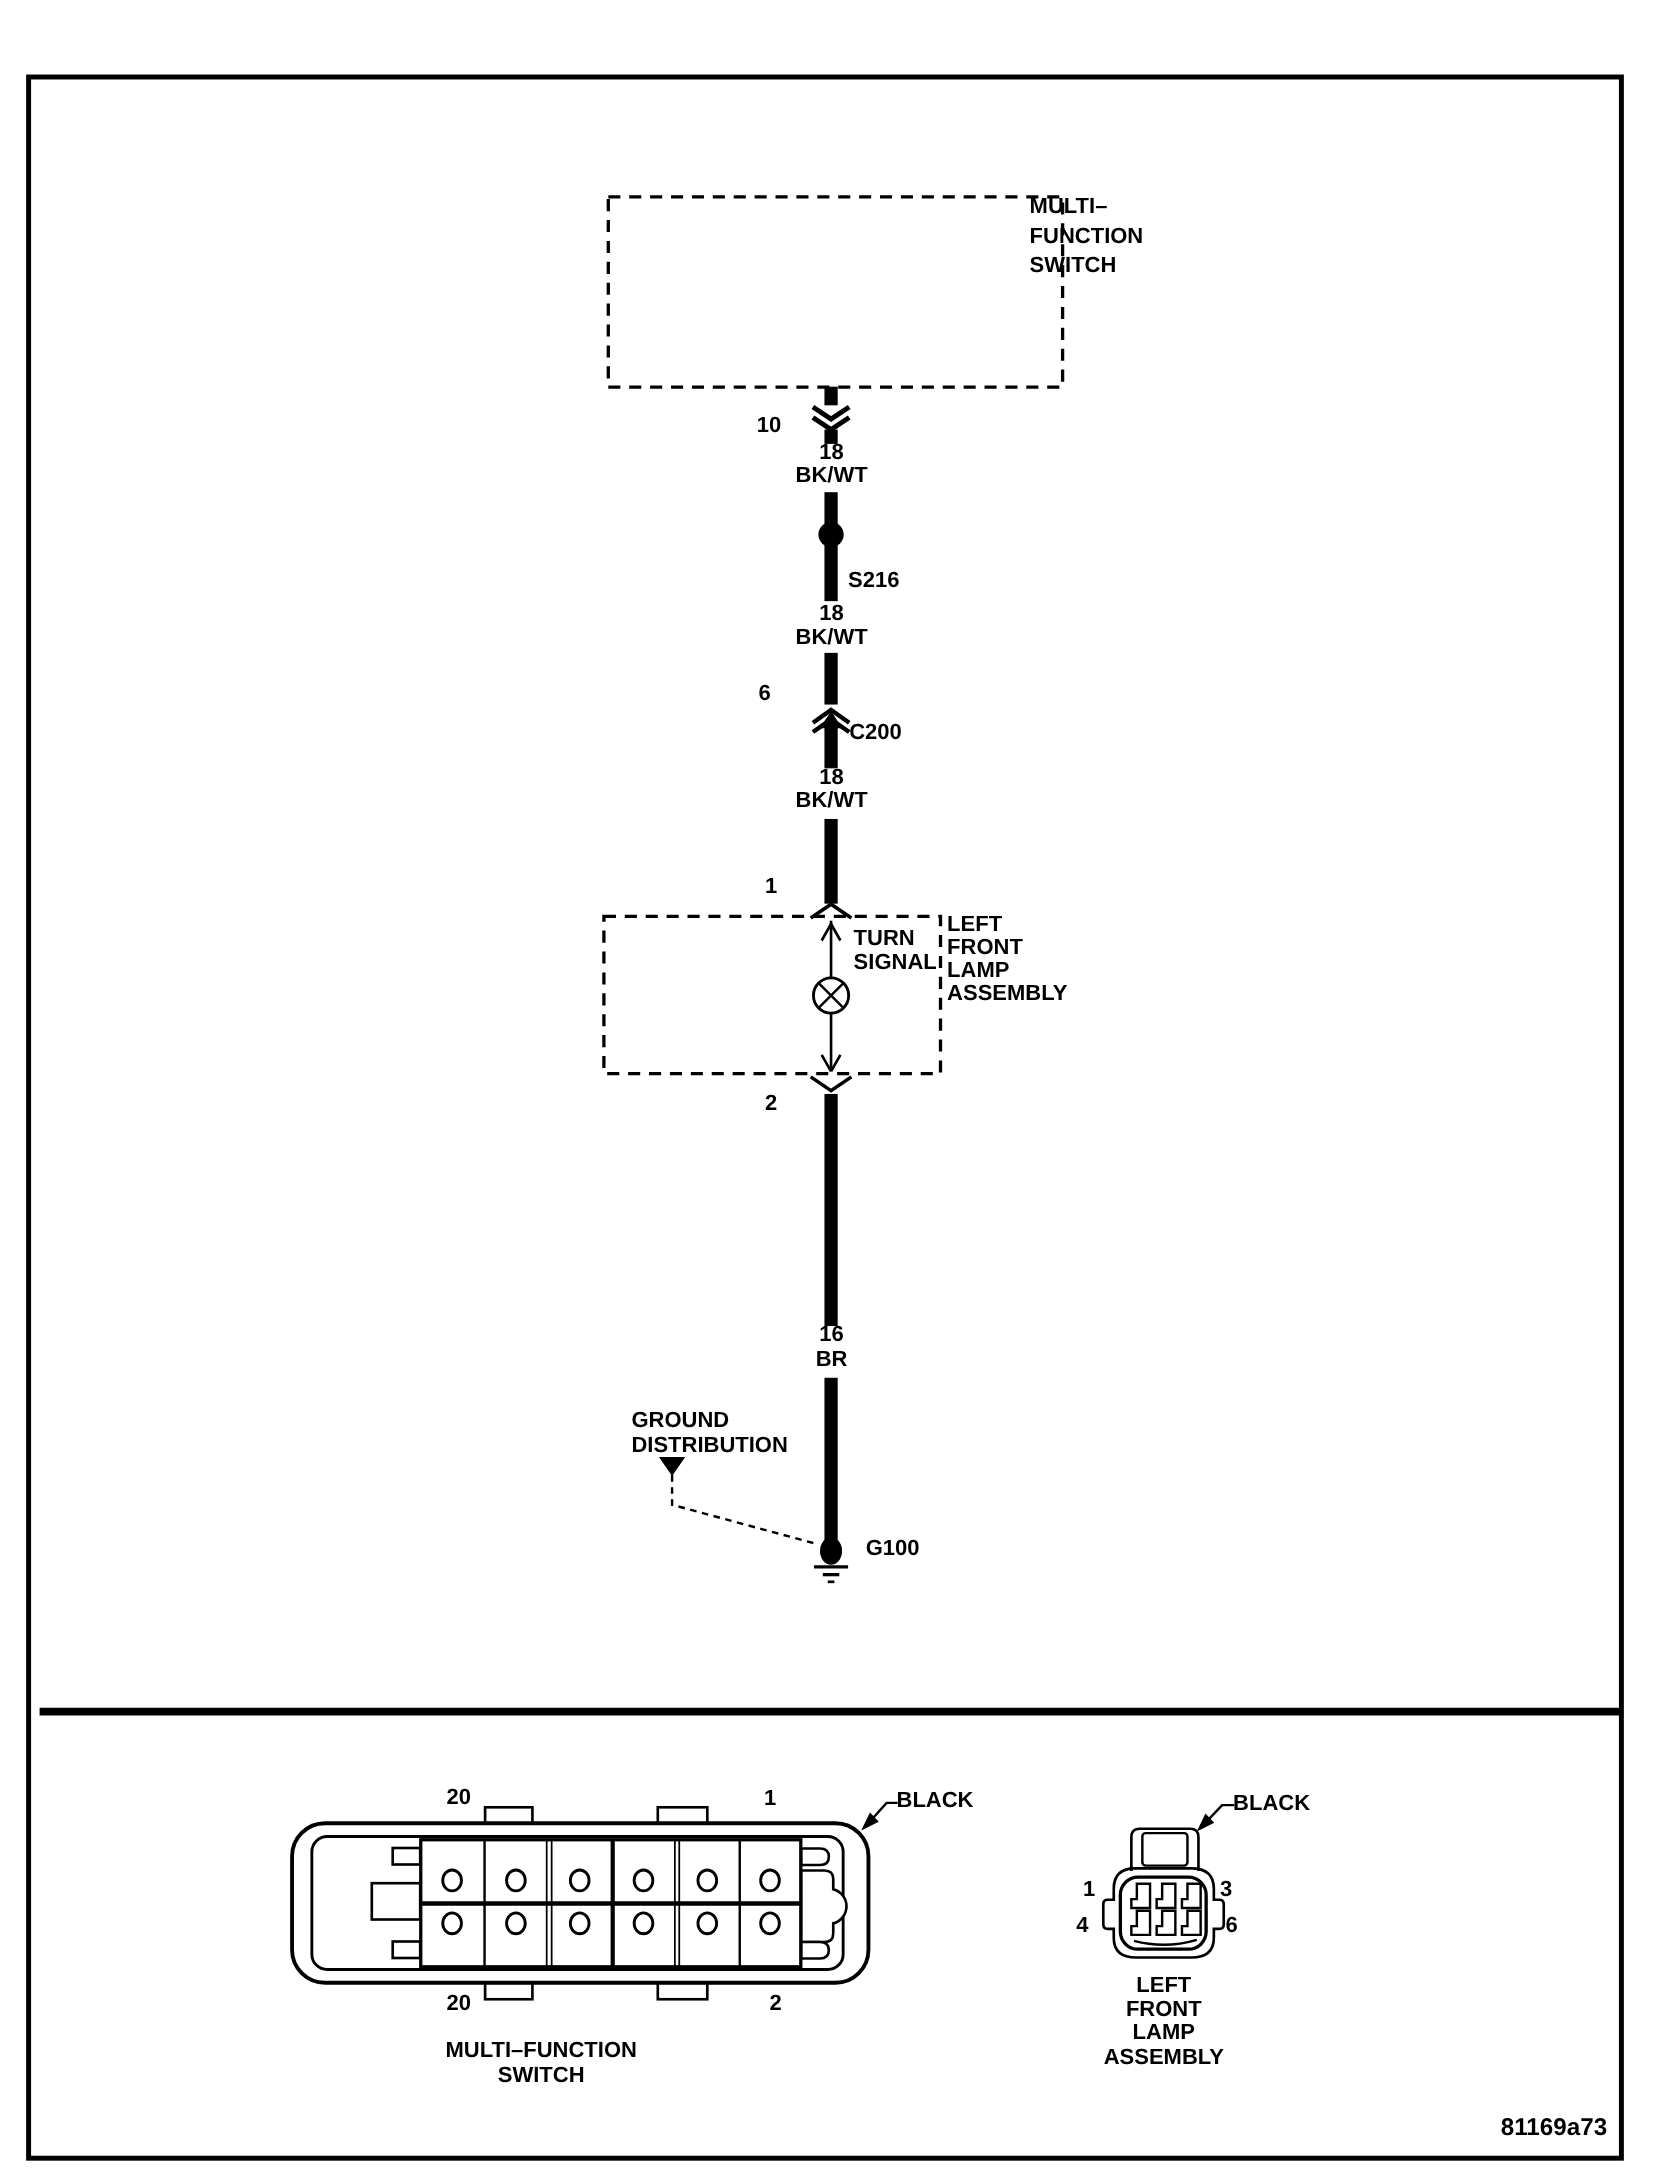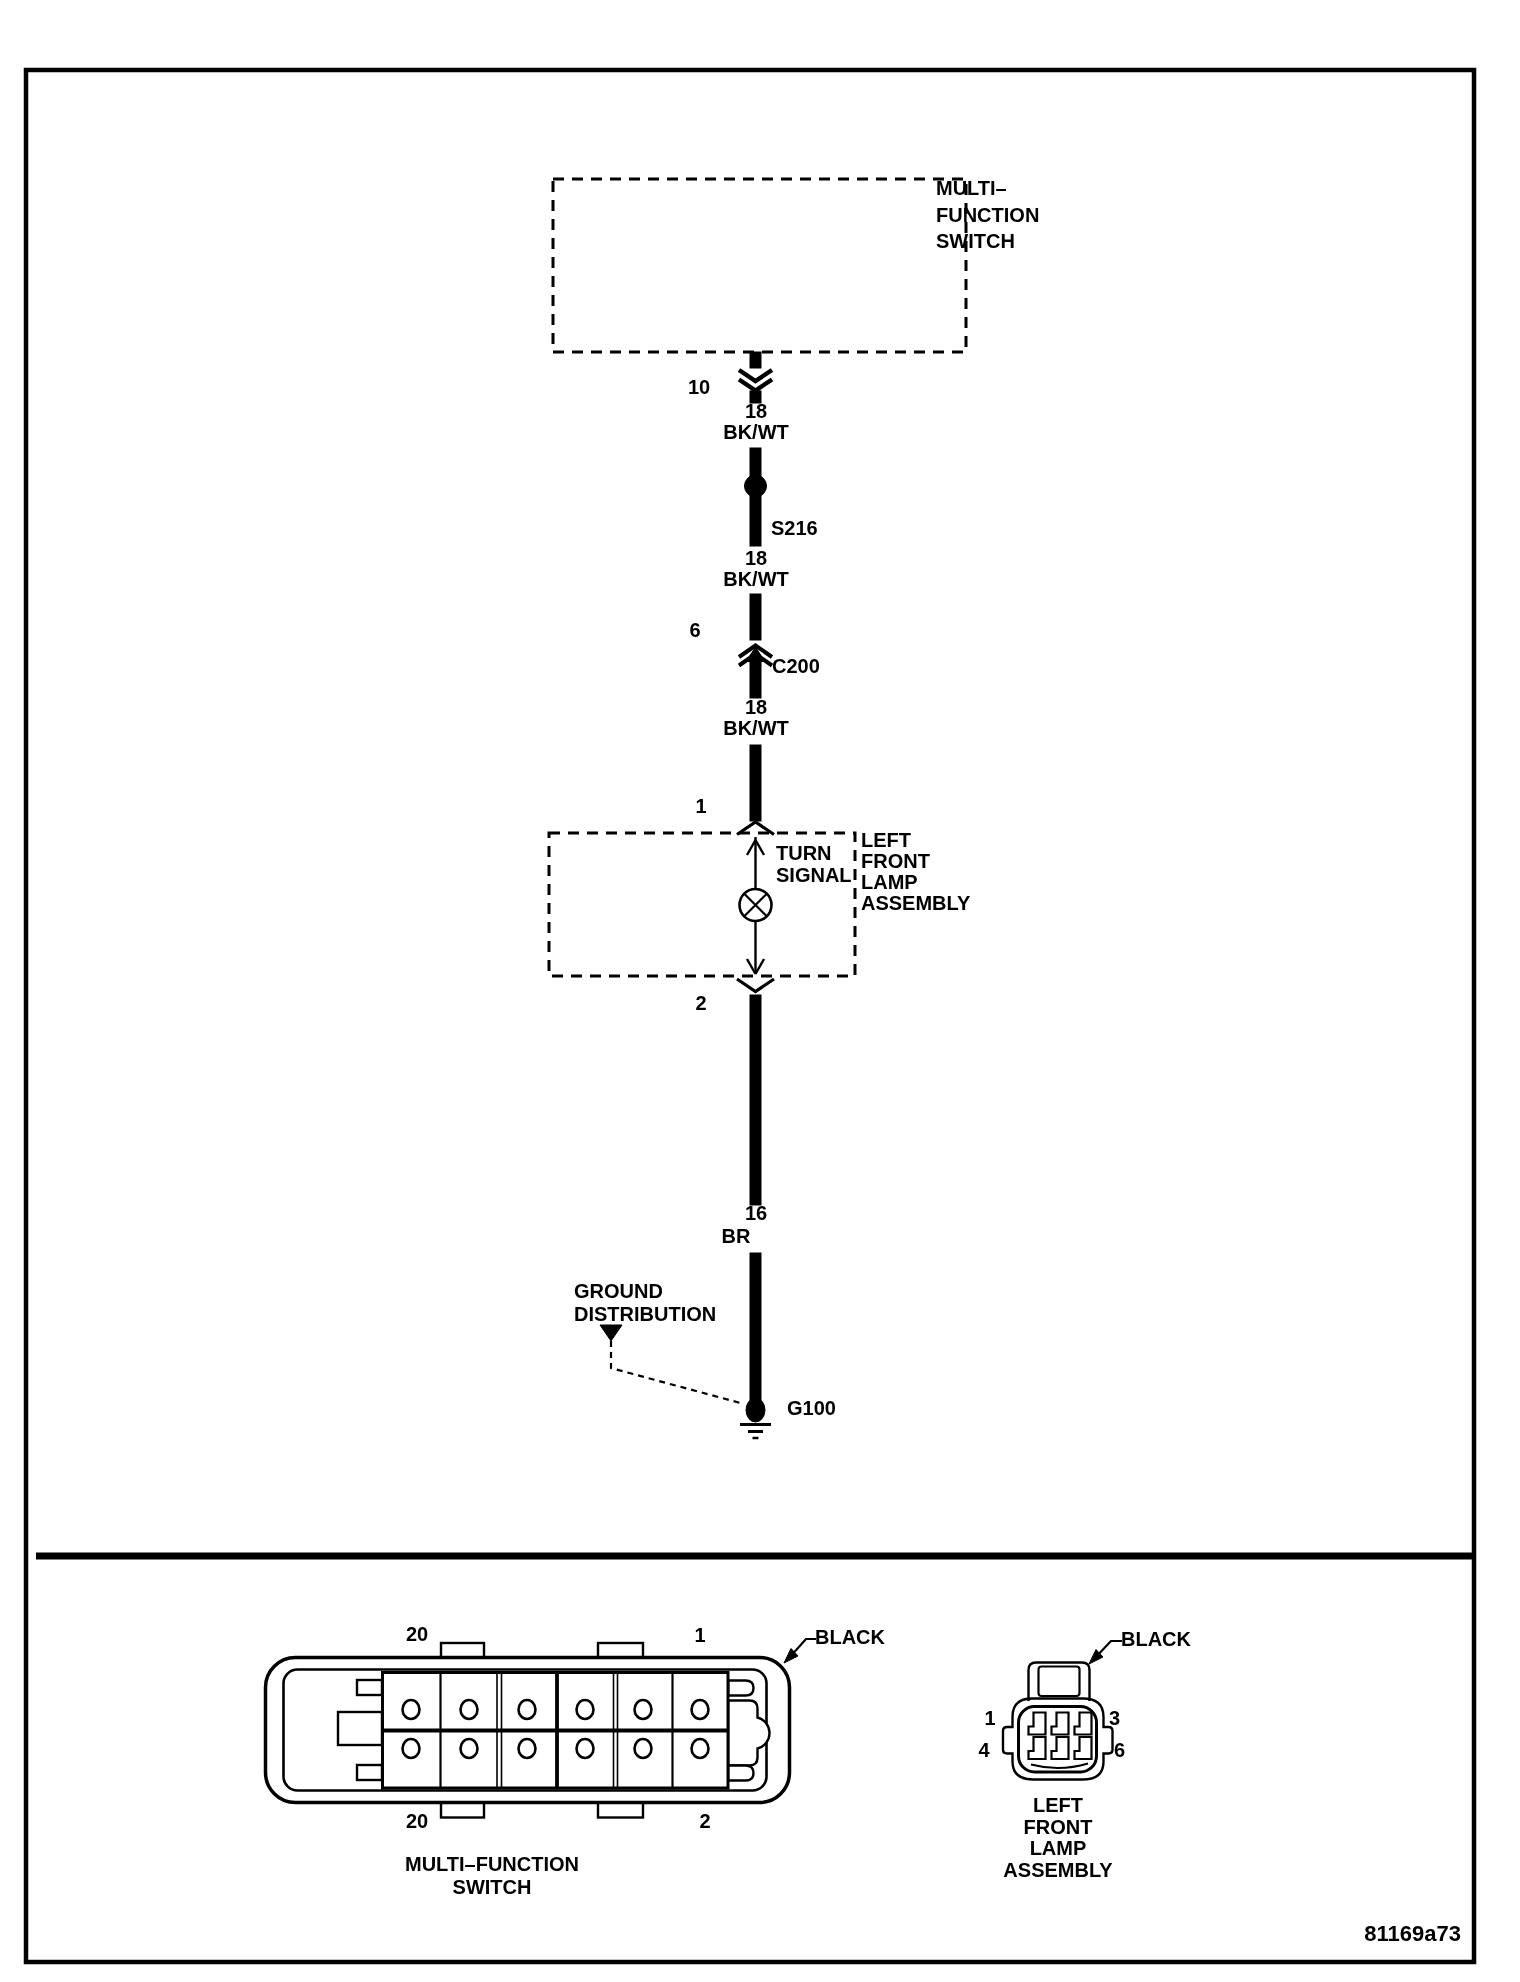--- a/index.html
+++ b/index.html
@@ -162,21 +162,21 @@
   <div class="lbl" style="left:776px; top:843px; line-height:21.5px;">TURN
 SIGNAL</div>
   <div class="lbl" style="left:861px; top:830px; line-height:21px;">LEFT
 FRONT
 LAMP
 ASSEMBLY</div>
 
   <div class="lbl rgt" style="left:662px; top:993px; width:78px;">2</div>
 
   <div class="lbl ctr" style="left:676px; top:1203px; width:160px;">16</div>
-  <div class="lbl ctr" style="left:656px; top:1226px; width:160px;">BR</div>
+  <div class="lbl ctr" style="left:676px; top:1226px; width:160px;">BR</div>
 
   <div class="lbl" style="left:574px; top:1280px; line-height:22.5px;">GROUND
 DISTRIBUTION</div>
   <div class="lbl" style="left:787px; top:1398px;">G100</div>
 
   <div class="lbl ctr" style="left:387px; top:1624px; width:60px;">20</div>
   <div class="lbl ctr" style="left:670px; top:1625px; width:60px;">1</div>
   <div class="lbl ctr" style="left:387px; top:1811px; width:60px;">20</div>
   <div class="lbl ctr" style="left:675px; top:1811px; width:60px;">2</div>
   <div class="lbl" style="left:815px; top:1627px;">BLACK</div>

